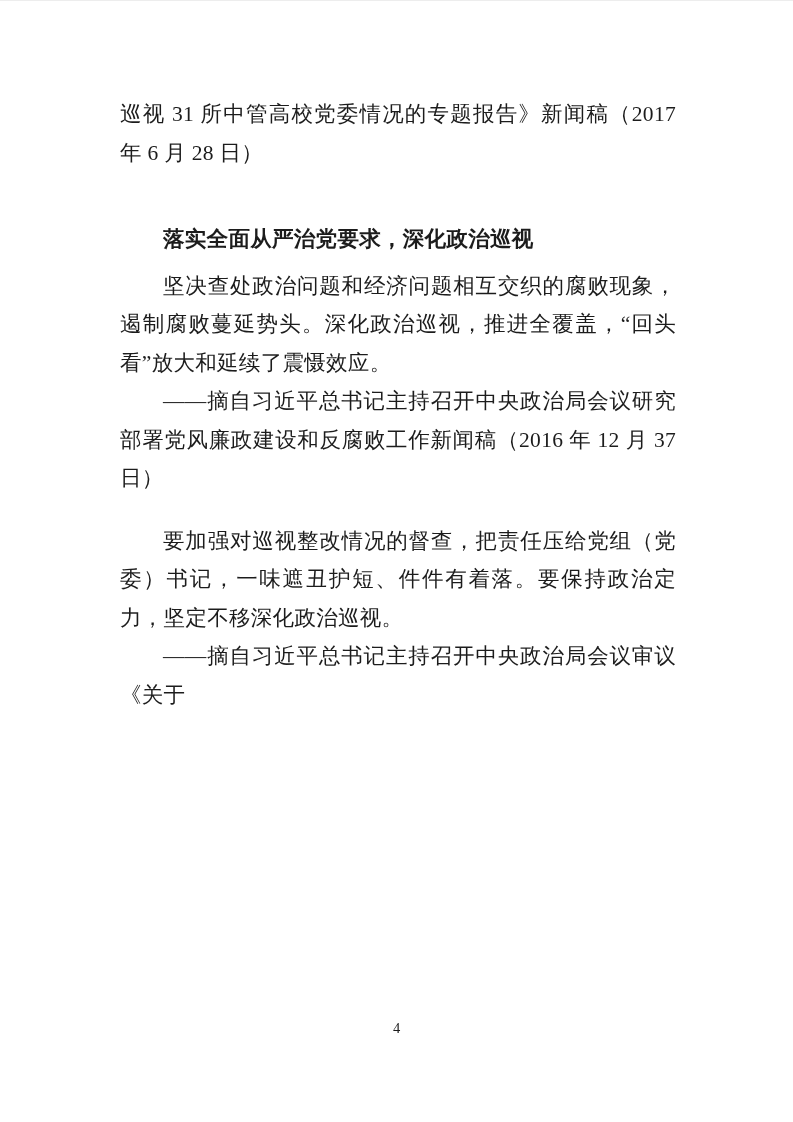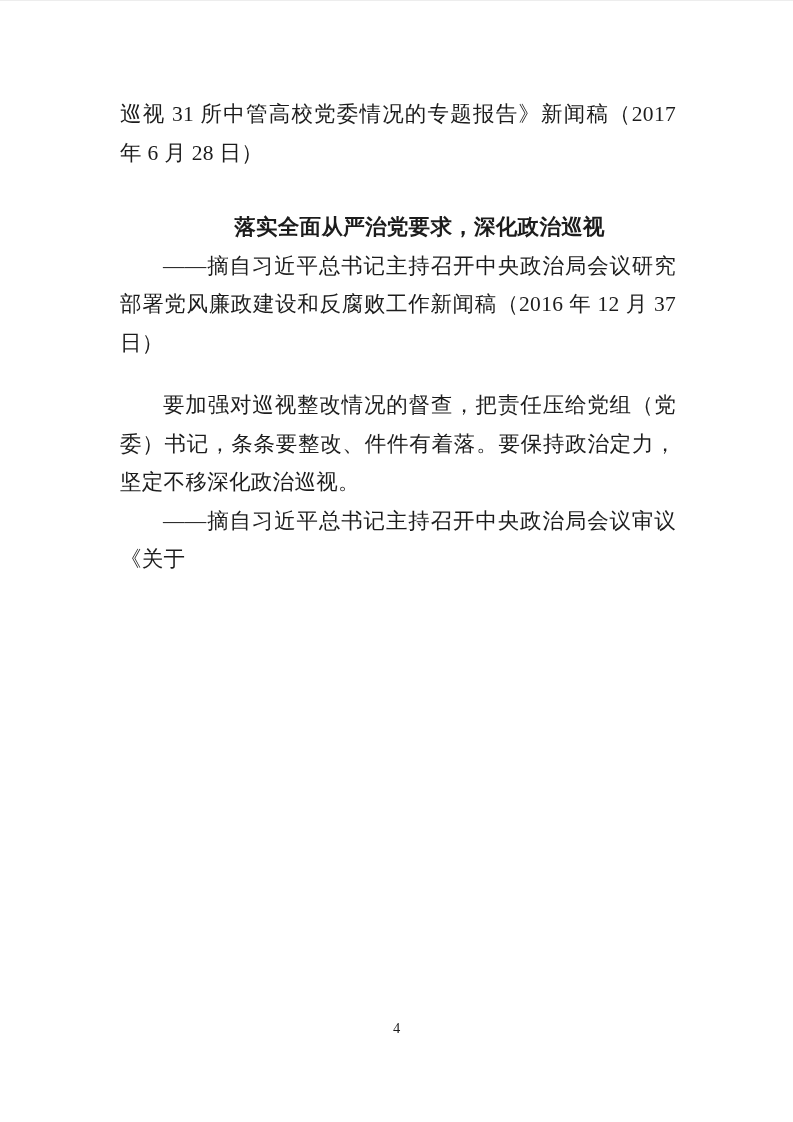--- a/index.html
+++ b/index.html
@@ -34,22 +34,22 @@
   }
   .para {
     margin: 0;
     padding: 0;
   }
   .indent {
     text-indent: 2em;
   }
   .heading {
     font-weight: 700;
-    margin-top: 36px;
-    text-align: center;
+    margin-top: 48px;
+    text-align: left;
   }
   .gap-small {
     margin-top: 8px;
   }
   .gap-medium {
     margin-top: 24px;
   }
   .page-footer {
     position: absolute;
     left: 0;
@@ -69,24 +69,25 @@
 <div class="page">
 
   <div class="page-content">
 
     <p class="para">巡视 31 所中管高校党委情况的专题报告》新闻稿（2017 年 6 月 28 日）</p>
 
     <p class="para heading indent">落实全面从严治党要求，深化政治巡视</p>
 
 
 
+    <p class="para indent gap-small">坚决查处政治问题和经济问题相互交织的腐败现象，遏制腐败蔓延势头。深化政治巡视，推进全覆盖，“回头看”放大和延续了震慑效应。</p>
 
     <p class="para indent">——摘自习近平总书记主持召开中央政治局会议研究部署党风廉政建设和反腐败工作新闻稿（2016 年 12 月 37 日）</p>
 
-    <p class="para indent gap-medium">要加强对巡视整改情况的督查，把责任压给党组（党委）书记，条条要整改、件件有着落。要保持政治定力，坚定不移深化政治巡视。</p>
+    <p class="para indent gap-medium">要加强对巡视整改情况的督查，把责任压给党组（党委）书记，一味遮丑护短、件件有着落。要保持政治定力，坚定不移深化政治巡视。</p>
 
     <p class="para indent">——摘自习近平总书记主持召开中央政治局会议审议《关于</p>
 
   </div>
 
   <div class="page-footer">
     <span class="page-number">4</span>
   </div>
 
 </div>

